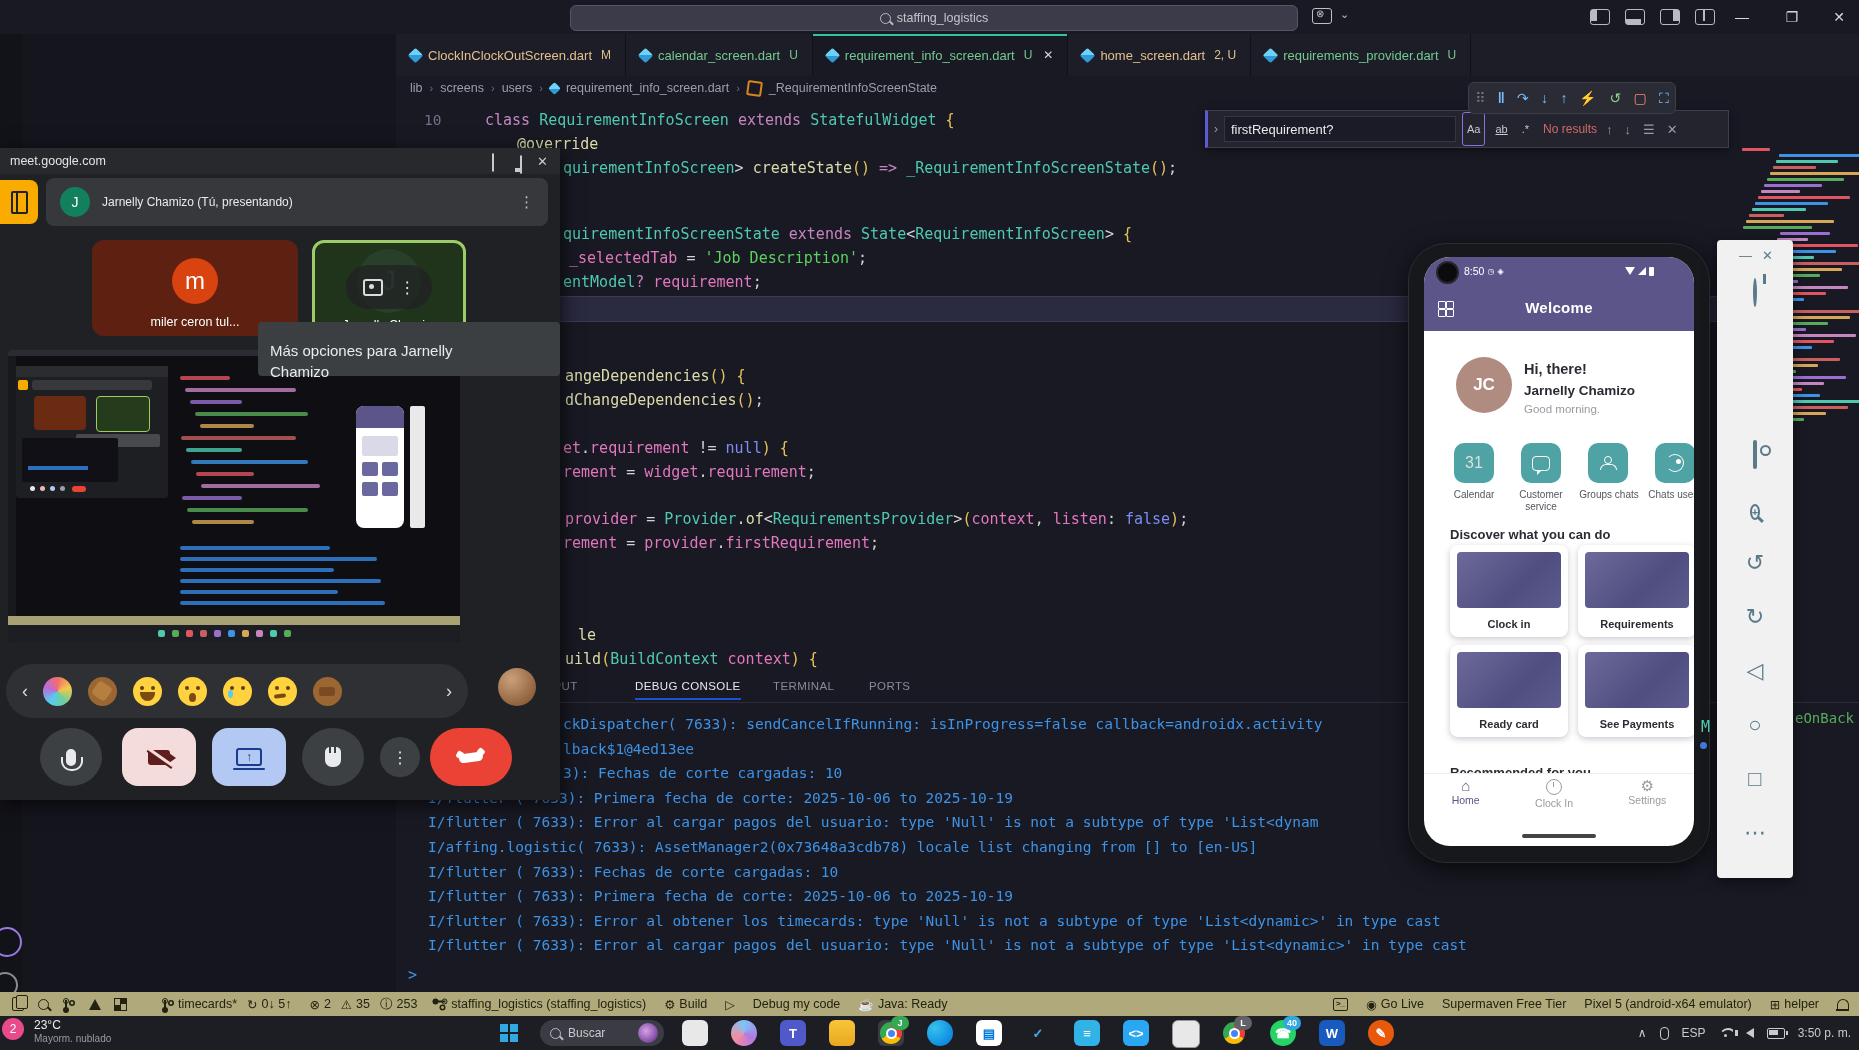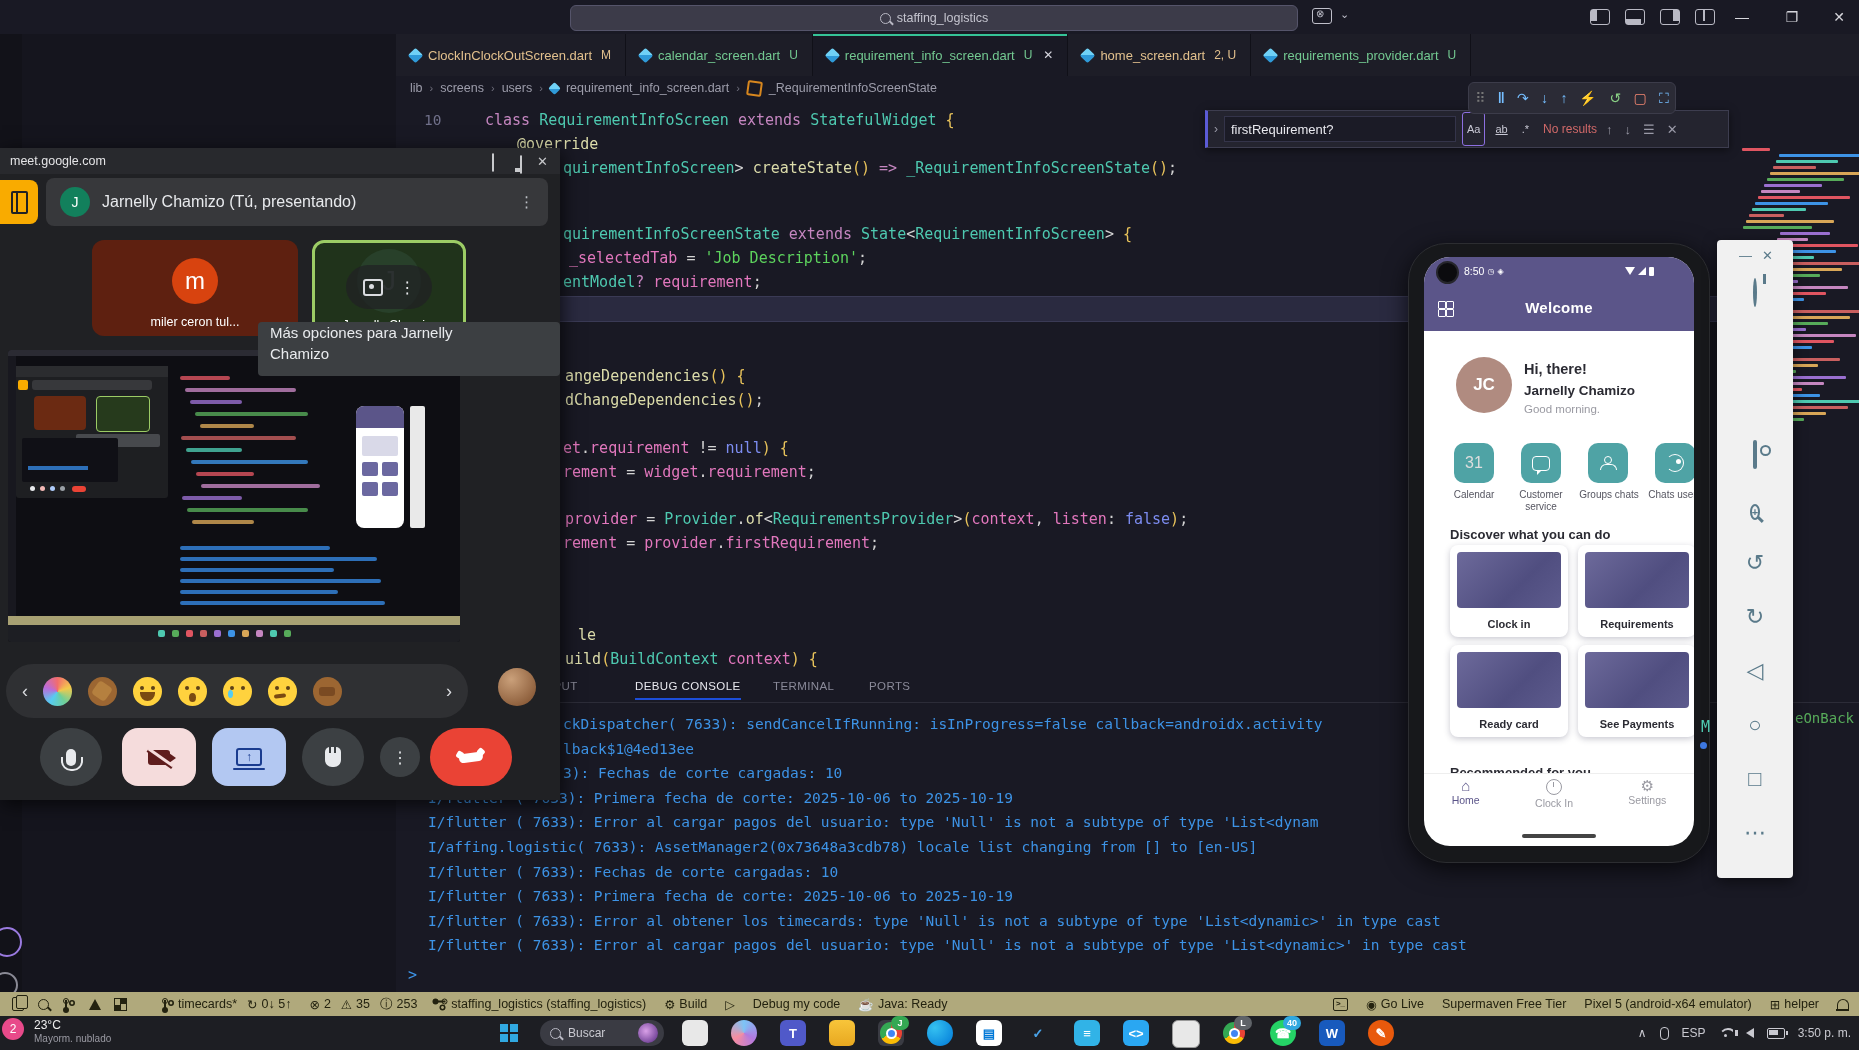--- a/index.html
+++ b/index.html
@@ -93,33 +93,33 @@
   #meet-title .t{font-size:12.5px;color:#e4e4e6;margin-left:10px;}
   .mt-ic{position:absolute;top:6px;color:#c8c9cc;}
   .ico-mic-s{width:7px;height:11px;border:1.5px solid #c8c9cc;border-radius:4px;}
   .ico-pip{width:13px;height:10px;border:1.5px solid #c8c9cc;border-radius:2px;position:relative;}
   .ico-pip::after{content:"";position:absolute;right:1px;bottom:1px;width:5px;height:4px;background:#c8c9cc;}
   #door{position:absolute;left:0;top:32px;width:38px;height:44px;background:#f9ab00;border-radius:0 8px 8px 0;display:flex;align-items:center;justify-content:center;}
   #door i{width:13px;height:19px;border:2.5px solid #202124;border-radius:2px;position:relative;display:block;}
   #door i::after{content:"";position:absolute;left:3px;top:0;width:2.5px;height:19px;background:#202124;}
   #meet-banner{position:absolute;left:46px;top:30px;width:502px;height:48px;background:#37383b;border-radius:8px;display:flex;align-items:center;}
   .av-green{width:30px;height:30px;border-radius:50%;background:#12805c;color:#fff;display:flex;align-items:center;justify-content:center;font-size:14px;margin-left:14px;}
-  #meet-banner .nm{font-size:16px;color:#e8eaed;margin-left:12px;}
+  #meet-banner .nm{font-size:12px;color:#e8eaed;margin-left:12px;}
   #meet-banner .kebab{margin-left:auto;margin-right:14px;color:#bdc1c6;font-size:15px;}
   .tile{position:absolute;top:92px;height:96px;border-radius:12px;}
   #tile1{left:92px;width:206px;background:#5e2010;}
   #tile1 .av{position:absolute;left:50%;top:18px;transform:translateX(-50%);width:46px;height:46px;border-radius:50%;background:#d8430f;color:#fff;font-size:24px;display:flex;align-items:center;justify-content:center;}
   .tile .cap{position:absolute;bottom:7px;width:100%;text-align:center;font-size:12.5px;color:#fff;}
   #tile2{left:312px;width:148px;background:#20331b;border:3px solid #9ccc65;}
   #tile2 .bigav{position:absolute;left:50%;top:6px;transform:translateX(-50%);width:64px;height:64px;border-radius:50%;background:#28402a;color:#50605a;font-size:28px;display:flex;align-items:center;justify-content:center;}
   #tile2 .hoverpill{position:absolute;left:50%;top:22px;transform:translateX(-50%);width:86px;height:44px;background:rgba(32,33,36,.75);border-radius:22px;display:flex;align-items:center;justify-content:space-evenly;color:#e8eaed;}
   .cast-sm{width:16px;height:13px;border:2px solid #dadce0;border-radius:3px;position:relative;}
   .cast-sm::after{content:"";position:absolute;left:4px;top:3px;width:5px;height:5px;border-radius:50%;background:#dadce0;}
   #tooltip{position:absolute;left:258px;top:174px;width:302px;height:54px;background:#3c3f42;border-radius:4px;z-index:80;
-           font-size:15px;color:#e8eaed;padding:0 12px;box-sizing:border-box;line-height:21px;}
+           font-size:15px;color:#e8eaed;padding:18px 12px;box-sizing:border-box;line-height:21px;}
   
   #preview{position:absolute;left:8px;top:202px;width:452px;height:292px;background:#0e0e13;border-radius:3px;overflow:hidden;}
   .pv{position:absolute;}
   
   #emojibar{position:absolute;left:6px;top:516px;width:462px;height:54px;background:#2f3033;border-radius:27px;display:flex;align-items:center;padding:0 16px;box-sizing:border-box;gap:15px;}
   .em-arrow{color:#dadce0;font-size:18px;}
   .em{width:29px;height:29px;border-radius:50%;background:#ffd23e;position:relative;}
   .em.clap,.em.thumbs-down{background:#9c6632;}
   .em.party{background:conic-gradient(#f26d6d,#f2c94c,#6fcf97,#56ccf2,#bb6bd9,#f26d6d);}
   .em.face::before{content:"";position:absolute;left:7px;top:9px;width:4px;height:4px;border-radius:50%;background:#5d4018;box-shadow:11px 0 0 #5d4018;}

